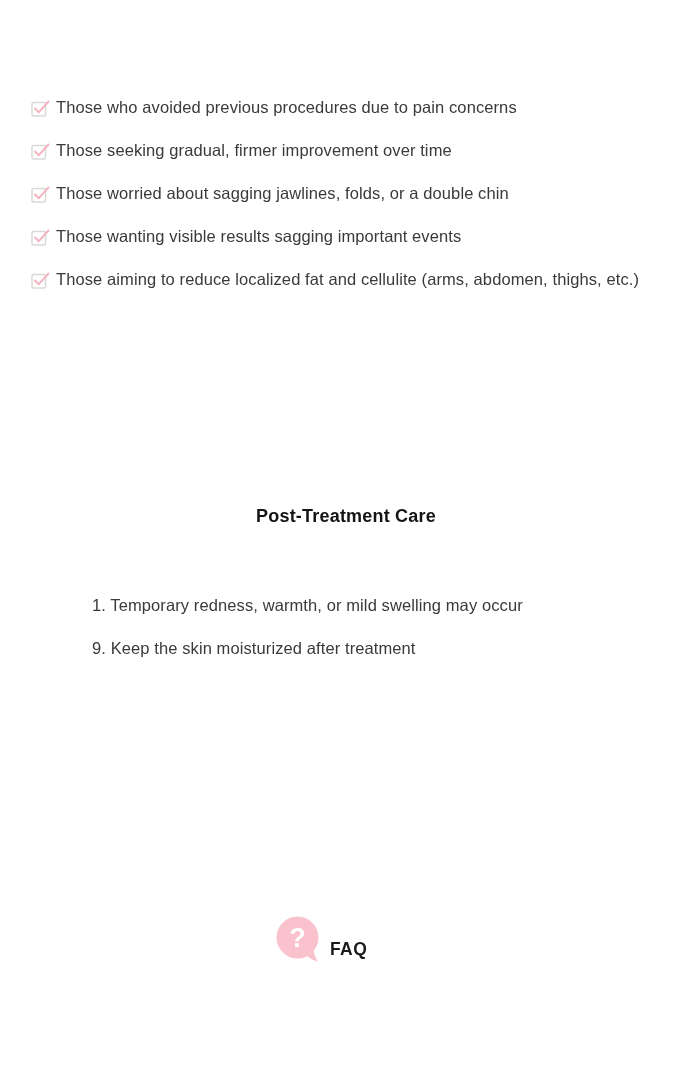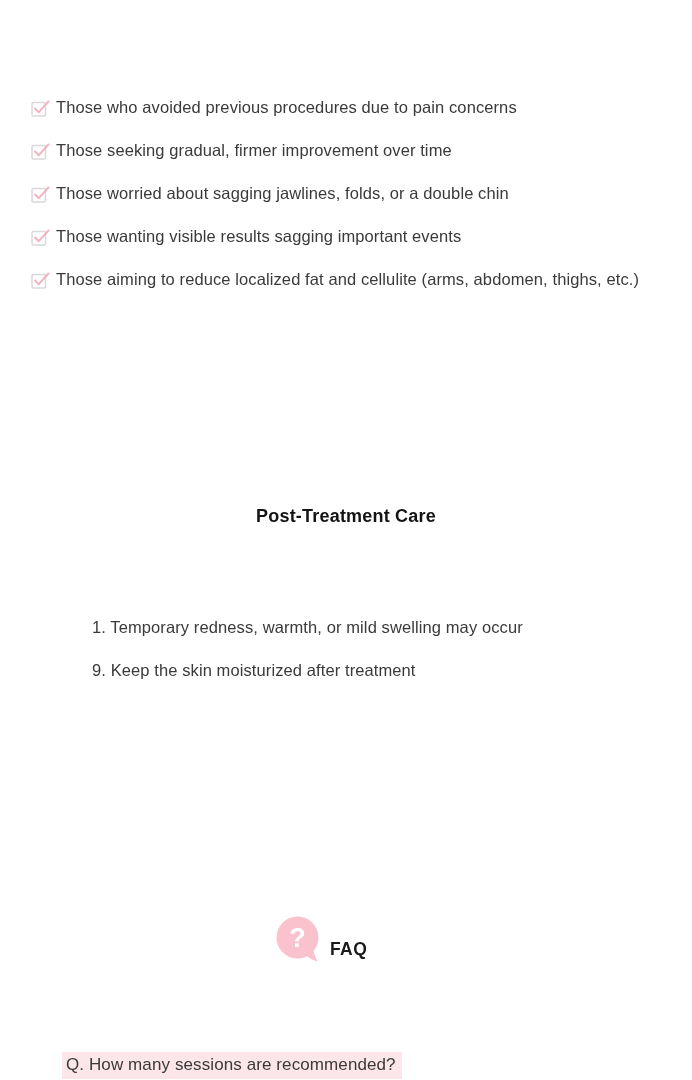--- a/index.html
+++ b/index.html
@@ -55,21 +55,21 @@
     text-align:center;
     font-size:18px;
     font-weight:bold;
     color:var(--heading-text);
     letter-spacing:0.2px;
     margin-top:32px;
   }
   .care-list{
     position:absolute;
     left:92px;
-    top:606px;
+    top:584px;
   }
   .care-row{
     display:flex;
     align-items:center;
     height:43px;
     font-size:16.5px;
     color:var(--body-text);
     letter-spacing:0.1px;
     white-space:nowrap;
   }
@@ -177,17 +177,14 @@
 
   <div class="faq">
     <svg class="faq-icon" width="47" height="47" viewBox="0 0 47 47">
       <circle class="bubble" cx="21.5" cy="21.5" r="21"></circle>
       <path class="bubble" d="M28 37 Q33.5 43.5 41.5 45.5 Q37.5 38 36.5 30 Z"></path>
       <text class="qmark" x="21.5" y="31" text-anchor="middle">?</text>
     </svg>
     <span class="faq-label">FAQ</span>
   </div>
 
-  <div class="faq-question-line">
-    <span class="faq-question">Q. How many sessions are recommended?</span>
-  </div>
 
 </div>
 
 </body></html>

